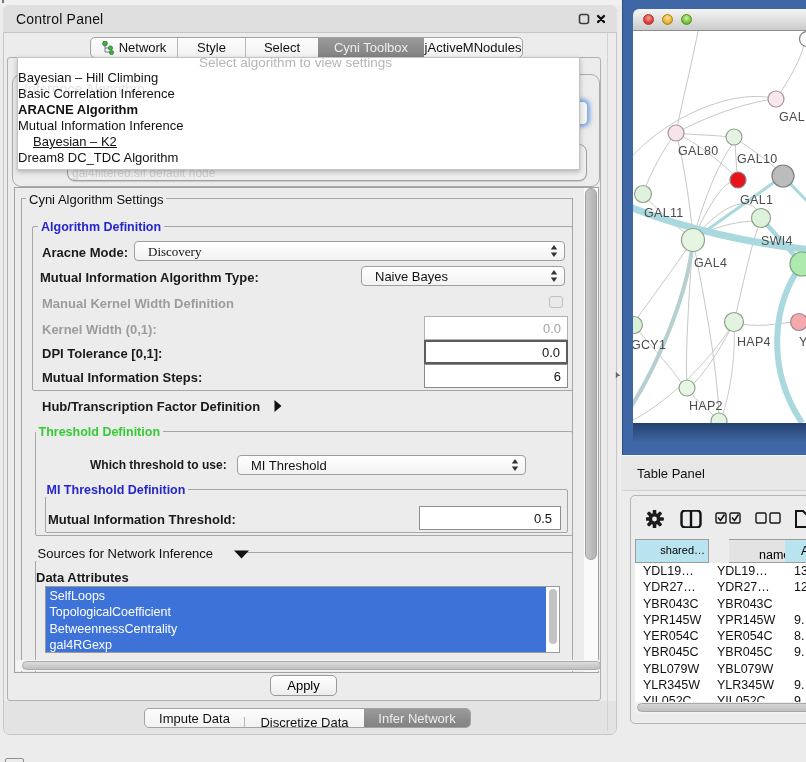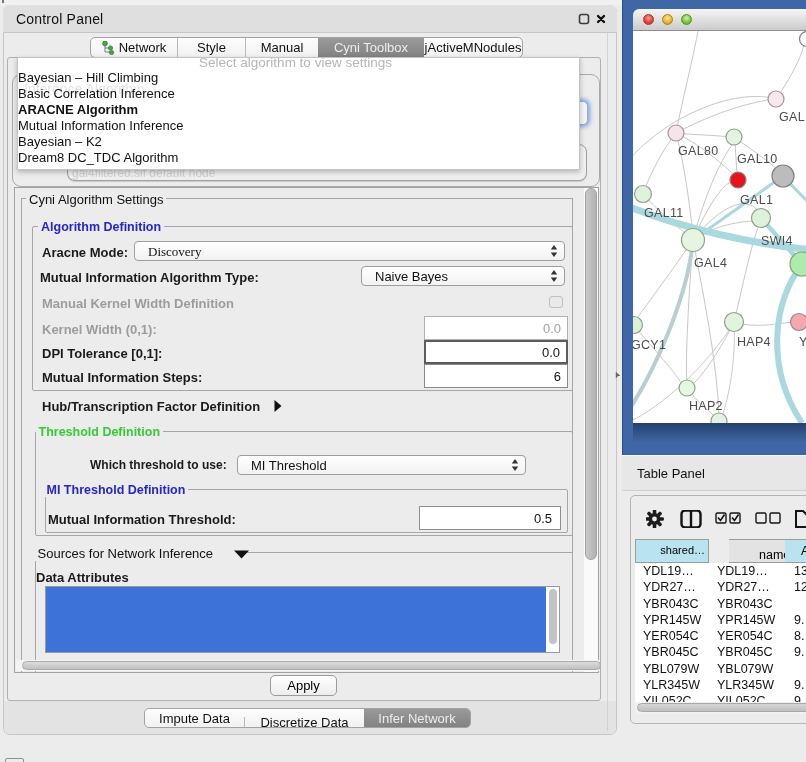--- a/index.html
+++ b/index.html
@@ -31,21 +31,21 @@
           <g stroke="#7a7a8a" stroke-width="1">
             <line x1="3" y1="3" x2="3" y2="11"></line>
             <line x1="3" y1="11" x2="9" y2="11"></line>
             <line x1="3" y1="7" x2="8" y2="7"></line>
           </g>
           <circle cx="3" cy="2.5" r="2.4" fill="#3fae49" stroke="#2c7d34" stroke-width=".8"></circle>
           <circle cx="8.5" cy="7" r="2.1" fill="#3fae49" stroke="#2c7d34" stroke-width=".8"></circle>
           <circle cx="9.5" cy="11.5" r="2.1" fill="#3fae49" stroke="#2c7d34" stroke-width=".8"></circle>
         </svg>Network</div>
       <div style="display:flex; align-items:center; justify-content:center; width:68px; font-size:13px; white-space:nowrap;color:#111;border-left:1px solid #b9b9b9;">Style</div>
-      <div style="display:flex; align-items:center; justify-content:center; width:73px; font-size:13px; white-space:nowrap;color:#111;border-left:1px solid #b9b9b9;">Manual</div>
+      <div style="display:flex; align-items:center; justify-content:center; width:73px; font-size:13px; white-space:nowrap;color:#111;border-left:1px solid #b9b9b9;">Select</div>
       <div style="display:flex; align-items:center; justify-content:center; width:106px; font-size:13px; white-space:nowrap;background:linear-gradient(#9a9a9a,#828282); color:#ededed;">Cyni Toolbox</div>
       <div style="display:flex; align-items:center; justify-content:center; width:98px; font-size:13px; white-space:nowrap;color:#111;">jActiveMNodules</div>
     </div>
   </div>
 
 <div class="abs" style="left:7px; top:57px; width:594px; height:644px; background:#ececec; border:1px solid #b0b0b0; border-radius:3px;"></div>
 <div class="abs" style="left:12px; top:74px; width:588px; height:113px; border:1px solid #a9a9a9; border-radius:9px;"></div>
 
 <div class="abs" style="left:52px; top:101px; width:536px; height:24px; background:#f4f4f4; border:1px solid #8ab0dd; border-radius:5px; box-shadow:0 0 4px 2px rgba(90,140,220,.75);"></div>
 
@@ -118,20 +118,21 @@
 
 <div class="abs" style="left:35px; top:552px; width:538px; height:120px; border:1px solid #a6a6a6; border-bottom:none;"></div>
 <div class="abs" style="left:34.5px; top:546px; padding:0 28px 0 3px; background:#ececec; font-size:13px; color:#111;">Sources for Network Inference</div>
 <svg class="abs" style="left:234px; top:550px;" width="15" height="9" viewBox="0 0 15 9">
     <path d="M0 0.5 L15 0.5 L7.5 8.5 Z" fill="#111"></path>
   </svg>
 <div class="abs lbl" style="left:36px; top:570px; font-size:13px;">Data Attributes</div>
 
 <div class="abs" style="left:45px; top:586px; width:515px; height:67px; background:#fff; border:1px solid #9a9a9a; overflow:hidden;">
   <div style="position:absolute; left:0; top:0; width:500px; height:80px; background:#3d72d9;"></div>
+  <div style="position:absolute; left:3.5px; top:1px; font-size:12.5px; color:#fff; line-height:16.3px;">SelfLoops<br>TopologicalCoefficient<br>BetweennessCentrality<br>gal4RGexp</div>
   <div style="position:absolute; left:503px; top:1.5px; width:8px; height:55px; background:#c3c3c3; border-radius:4.5px;"></div>
 </div>
 
 <div class="abs" style="left:16px; top:660px; width:583px; height:11px; background:#f4f4f4;"></div>
 <div class="abs" style="left:22px; top:661px; width:579px; height:9px; background:linear-gradient(#dcdcdc,#c0c0c0); border:1px solid #ababab; border-radius:5px;"></div>
 
 <div class="abs" style="left:270px; top:675px; width:67px; height:21px; background:linear-gradient(#ffffff,#ededed); border:1px solid #9a9a9a; border-radius:5px; text-align:center; font-size:13px; padding-top:2px;">Apply</div>
 
 <div class="abs" style="left:4px; top:701px; width:612px; height:33px; background:#e3e3e3; border-radius:0 0 7px 7px;"></div>
 <div class="abs" style="left:144px; top:708px; height:20px;">
@@ -277,15 +278,15 @@
 </div>
 
 <div class="abs" style="left:17px; top:57px; width:563px; height:113px; background:#fff; border:1px solid #c4c4c4; box-shadow:0 2px 5px rgba(0,0,0,.25); z-index:50;"></div>
 <div class="abs" style="left:24px; top:81px; font-size:14px; color:#e3e3e3; z-index:50;">Inference Algorithm</div>
 <div class="abs" style="left:17px; top:57px; width:563px; z-index:51; font-size:13px; color:#111;">
   <div style="text-align:center; color:#b6b6b6; height:12.5px; line-height:12px; font-size:13.5px; padding-right:6px;">Select algorithm to view settings</div>
   <div style="padding-left:1px; line-height:16.1px;">Bayesian – Hill Climbing</div>
   <div style="padding-left:1px; line-height:16.1px;">Basic Correlation Inference</div>
   <div style="padding-left:1px; line-height:16.1px; font-weight:bold;">ARACNE Algorithm</div>
   <div style="padding-left:1px; line-height:16.1px;">Mutual Information Inference</div>
-  <div style="padding-left:1px; line-height:16.1px;">Bayesian – K2</div>
+  <div style="padding-left:16px; line-height:16.1px;text-decoration:underline;">Bayesian – K2</div>
   <div style="padding-left:1px; line-height:16.1px;">Dream8 DC_TDC Algorithm</div>
 </div>
 
 </body></html>

